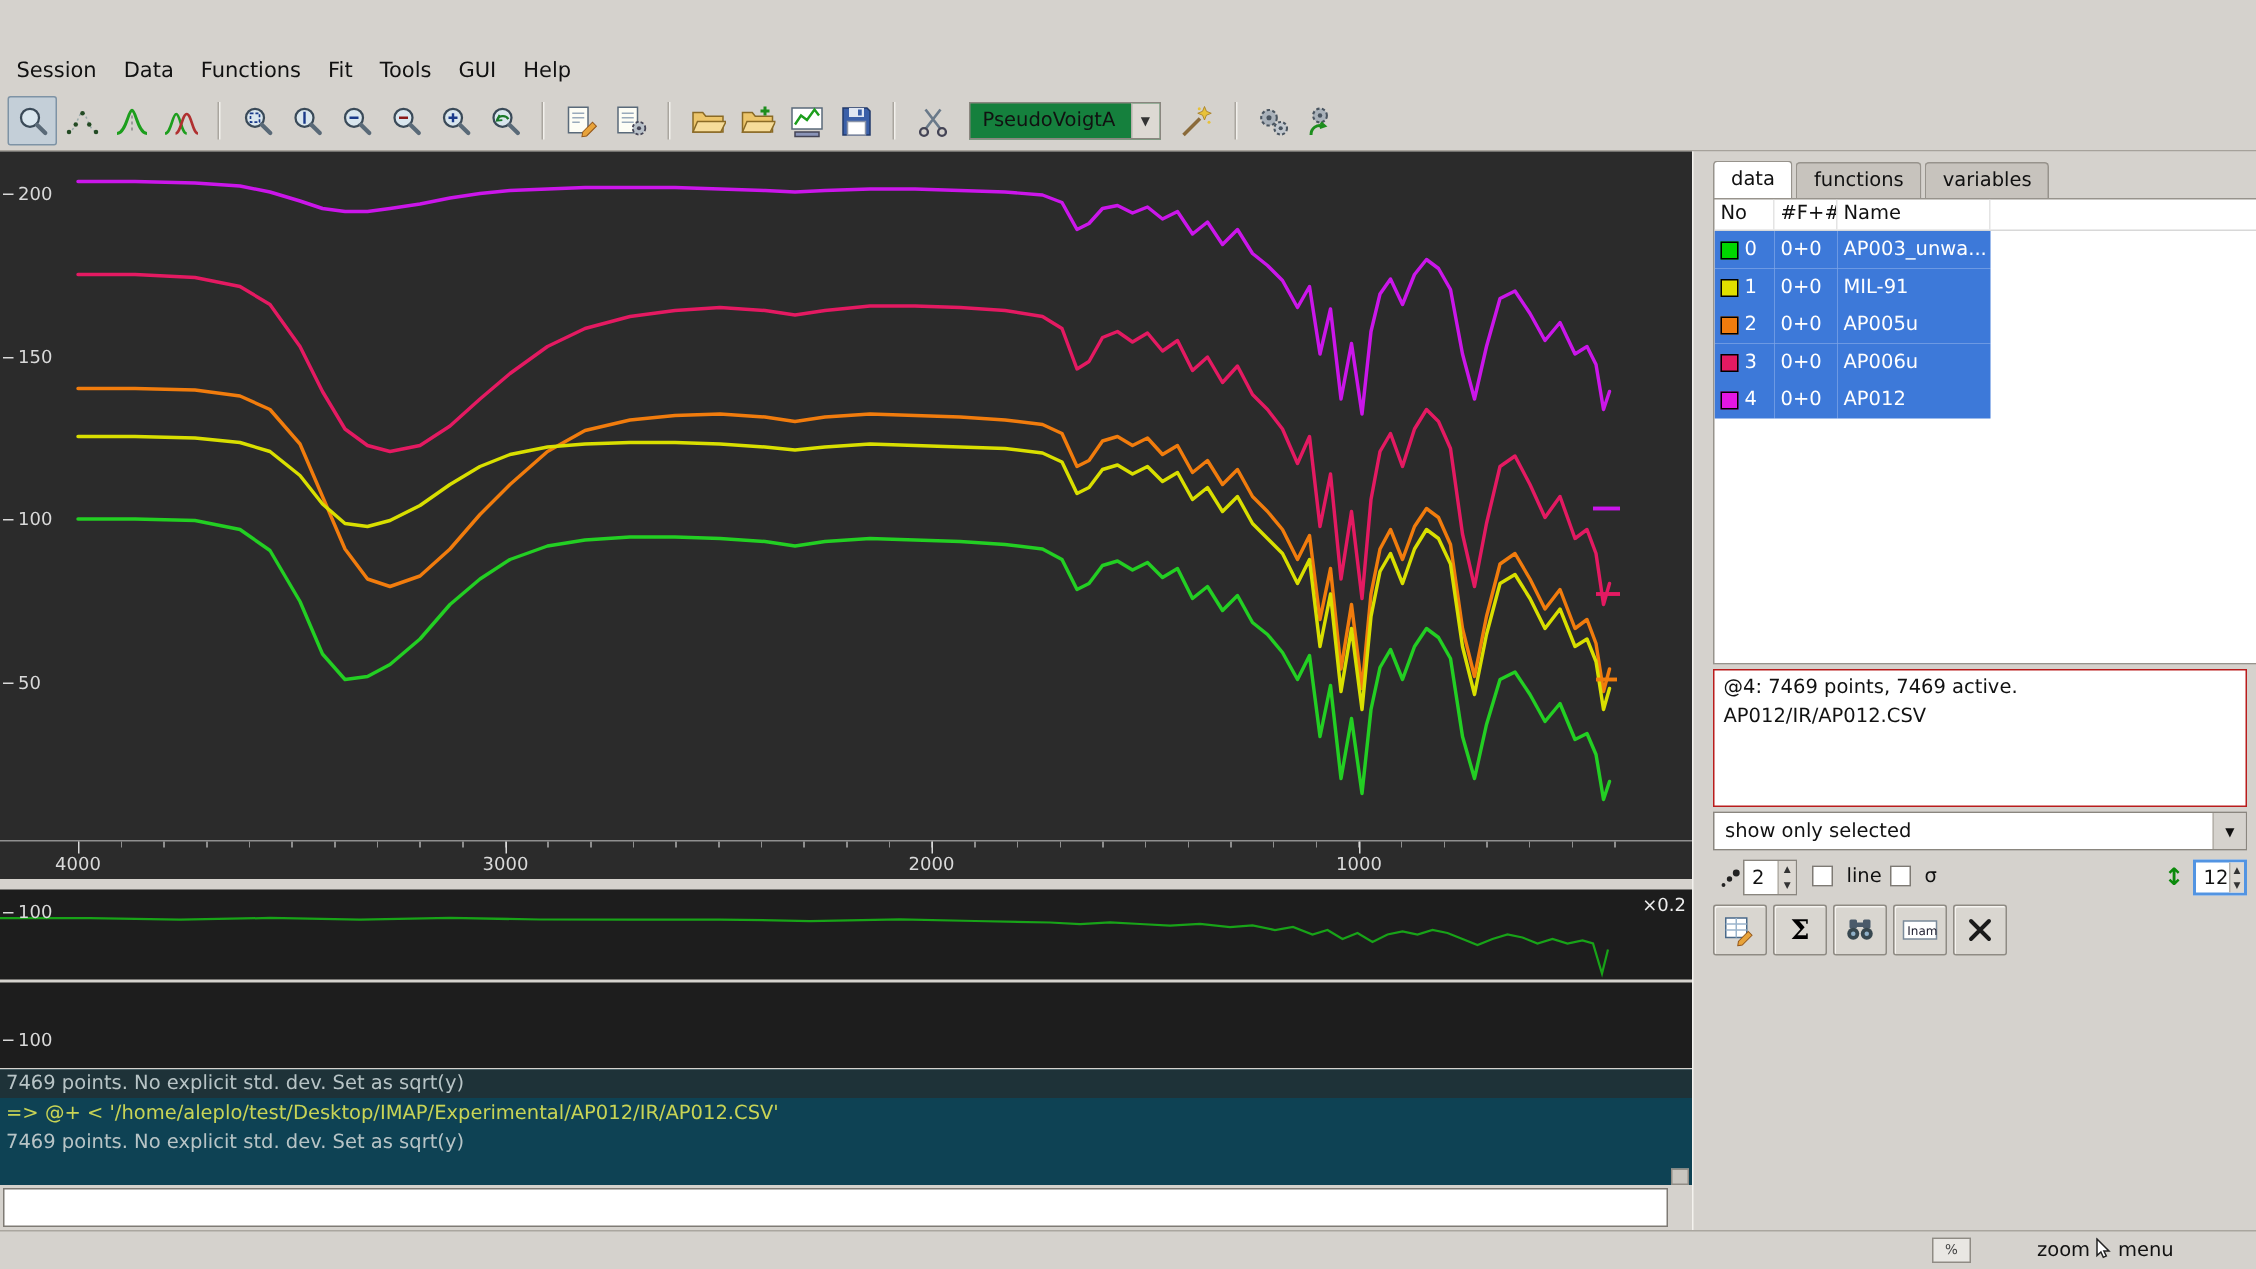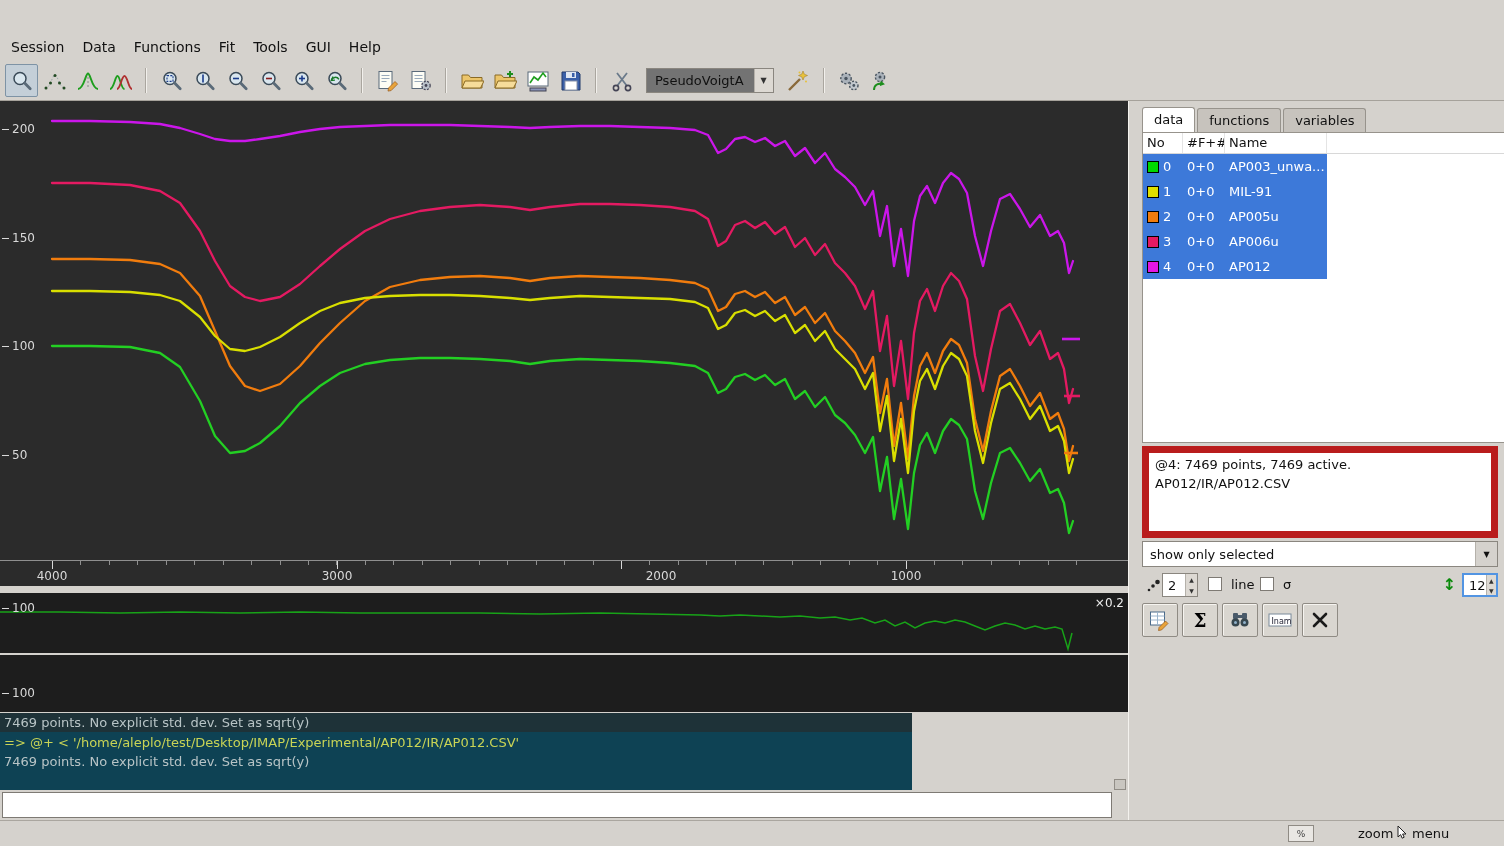--- a/index.html
+++ b/index.html
@@ -7,60 +7,60 @@
 #win{position:relative;width:1504px;height:846px;background:#d5d2cd;font-size:13px;color:#111;overflow:hidden}
 
 .titlebar{position:absolute;left:0;top:0;width:100%;height:33px;background:#1c2b31;display:flex;align-items:center;justify-content:center;color:#fff;font-size:14px}
 .close{position:absolute;right:8px;top:0;height:100%;display:flex;align-items:center;padding:0 8px;color:#fff;font-size:16px}
 .menubar{position:absolute;left:0;top:33px;width:100%;height:28px;display:flex;align-items:stretch;padding-left:2px;background:#d5d2cd}
 .menu-item{display:flex;align-items:center;padding:0 9px;font-size:14px}
 .toolbar{position:absolute;left:0;top:61px;width:100%;height:40px;display:flex;align-items:center;padding-left:5px;background:#d5d2cd;border-bottom:1px solid #a6a29b}
 .tb-btn{width:33px;height:33px;display:flex;align-items:center;justify-content:center;background:transparent;border:1px solid transparent}
 .tb-btn.active{background:#c4cfd8;border:1px solid #7e93a5;border-radius:2px}
 .tb-sep{width:0;height:25px;margin:0 8px;border-left:1px solid #aaa69f;border-right:1px solid #f2f0ec}
-.combo{height:25px;background:#737373;border:1px solid #8a867f;display:flex;align-items:center;margin:0 8px}
+.combo{height:25px;background:#15803d;border:1px solid #8a867f;display:flex;align-items:center;margin:0 8px}
 .combo-text{padding:0 10px 0 8px;min-width:88px}
 .combo-arrow{width:19px;align-self:stretch;display:flex;align-items:center;justify-content:center;border-left:1px solid #b5b1aa;background:#ddd9d3;font-size:8px;color:#333}
 
 .plot{position:absolute;left:0;top:101px;width:1128px;height:485px;background:#2b2b2b}
 .plot svg{position:absolute;left:0;top:0}
 .ytick{position:absolute;left:2px;display:flex;align-items:center;color:#d9d9d9;font-size:12px}
 .tickdash{display:inline-block;width:7px;height:1px;background:#d9d9d9;margin-right:3px}
 .xaxisline{position:absolute;left:0;top:459px;width:100%;height:1px;background:#8f8f8f}
 .xminor{position:absolute;left:52px;top:460px;width:1032px;height:4px;background:repeating-linear-gradient(90deg,#8f8f8f 0 1px,transparent 1px 28.45px)}
 .xtickmark{position:absolute;top:460px;width:1px;height:8px;background:#d9d9d9}
 .xlab{position:absolute;top:468px;transform:translateX(-50%);color:#d9d9d9;font-size:12px}
 
 .aux{position:absolute;left:0;width:1128px;background:#1d1d1d}
 #aux1{top:593px;height:60px}
 #aux2{top:655px;height:57px}
 .scale{position:absolute;right:4px;top:3px;color:#eee;font-size:12px}
 
-.console{position:absolute;left:0;top:713px;width:912px;height:77px;background:#0e4254;font-size:13px}
+.console{position:absolute;left:0;top:713px;width:1128px;height:77px;background:#0e4254;font-size:13px}
 .console-top{height:19px;background:#1e3238;display:flex;flex-direction:column;justify-content:center;padding-left:4px}
 .console-main{padding:1px 0 0 4px}
 .cline{height:19px;display:flex;align-items:center;white-space:pre}
 .mini-thumb{position:absolute;left:1114px;top:779px;width:12px;height:11px;background:#c9c6c0;border:1px solid #918d86}
 
 .inputrow{position:absolute;left:0;top:790px;width:1128px;height:30px;display:flex;align-items:center;background:#d5d2cd}
 .cmd{margin-left:2px;width:1110px;height:26px;border:1px solid #7e7a74;background:#fff;padding:0 4px;font:13px "DejaVu Sans",sans-serif}
 
 .splitter{position:absolute;left:1128px;top:101px;width:8px;height:719px;background:#d5d2cd;border-left:1px solid #f4f2ee}
 .sidebar{position:absolute;left:1136px;top:101px;width:368px;height:719px;background:#d5d2cd}
 .tabs{position:absolute;left:6px;top:4px;display:flex;align-items:flex-end;height:28px}
 .tab{padding:4px 11px 5px;background:#c7c3bd;border:1px solid #97938c;border-bottom:none;border-radius:3px 3px 0 0;margin-right:2px;font-size:13px}
 .tab.active{background:#fff;padding-bottom:6px}
 .dtable{position:absolute;left:6px;top:31px;width:405px;height:311px;background:#fff;border:1px solid #97938c;overflow:hidden}
 .thead{display:grid;grid-template-columns:40px 42px 102px 1fr;height:21px;border-bottom:1px solid #d8d8d8}
 .th{padding:2px 4px;border-right:1px solid #e4e4e4;font-size:13px;overflow:hidden}
 .trow{display:grid;grid-template-columns:40px 42px 102px 1fr;height:25px}
 .tc{display:flex;align-items:center;padding:0 4px;font-size:13px;overflow:hidden}
 .sel{background:#3d79d9;color:#fff}
 .swatch{width:12px;height:12px;border:1px solid #000;margin-right:4px;flex:none;display:inline-block}
-.info{position:absolute;left:6px;top:345px;width:356px;height:92px;background:#fff;border:7px solid #b91c1c;padding:2px 6px;line-height:19px;font-size:13px;overflow:hidden}
+.info{position:absolute;left:6px;top:345px;width:356px;height:92px;background:#fff;border:1px solid #b91c1c;padding:2px 6px;line-height:19px;font-size:13px;overflow:hidden}
 .dd{position:absolute;left:6px;top:440px;width:356px;height:26px;background:#fff;border:1px solid #8a867f;display:flex;align-items:center}
 .dd-text{flex:1;padding:0 7px}
 .dd-arrow{width:22px;align-self:stretch;background:#d5d2cd;border-left:1px solid #b5b1aa;display:flex;align-items:center;justify-content:center;font-size:8px}
 .ctrl{position:absolute;left:0;top:472px;width:100%;height:26px}
 .ps-icon{position:absolute;left:10px;top:6px}
 .spin{position:absolute;top:0;height:24px;background:#fff;border:1px solid #8a867f;display:flex}
 #spin1{left:26px;width:36px}
 #spin2{right:6px;width:36px;border:2px solid #5294e2}
 .spin .val{flex:1;display:flex;align-items:center;padding-left:5px}
 .spin .arrows{width:12px;display:flex;flex-direction:column;border-left:1px solid #b5b1aa;background:#ddd9d3}
@@ -283,21 +283,21 @@
       </div>
       <div class="ytick" style="top: 347px;">
         <i class="tickdash"></i>
         <span>50</span>
       </div>
       <div class="xtickmark" style="left: 52px;"></div>
       <div class="xlab" style="left: 52px;">4000</div>
       <div class="xtickmark" style="left: 337px;"></div>
       <div class="xlab" style="left: 337px;">3000</div>
       <div class="xtickmark" style="left: 621px;"></div>
-      <div class="xlab" style="left: 621px; margin-left: 40px;">2000</div>
+      <div class="xlab" style="left: 621px;">2000</div>
       <div class="xtickmark" style="left: 906px;"></div>
       <div class="xlab" style="left: 906px;">1000</div>
     </div>
 
   <div class="aux" id="aux1">
     <svg id="auxline" width="1128" height="60">
         <polyline points="0,19 60,19 120,20 180,19 240,20 300,19 360,20 420,20 480,20 540,21 600,20 650,21 700,22 720,23 740,22 760,23 780,24 800,23 820,25 835,24 850,27 862,25 875,30 885,27 895,33 905,29 915,35 925,30 935,28 945,30 955,27 965,29 975,33 985,37 995,33 1005,30 1015,32 1025,36 1035,33 1045,36 1055,34 1062,36 1068,56 1072,40" fill="none" stroke="#18a318" stroke-width="1.5"></polyline>
       </svg>
     <div class="ytick" style="top:8px">
         <i class="tickdash"></i>

